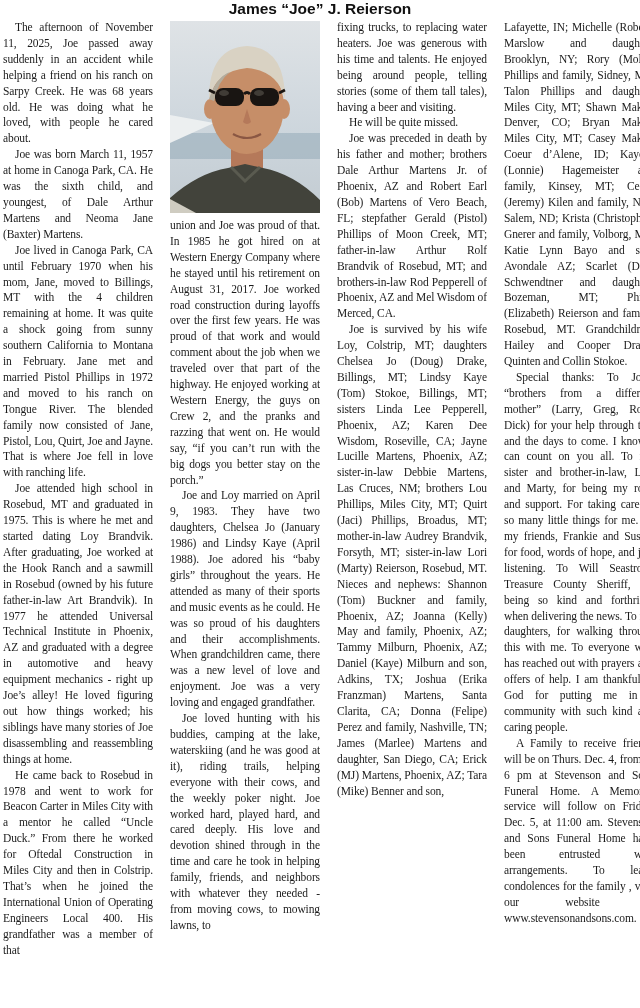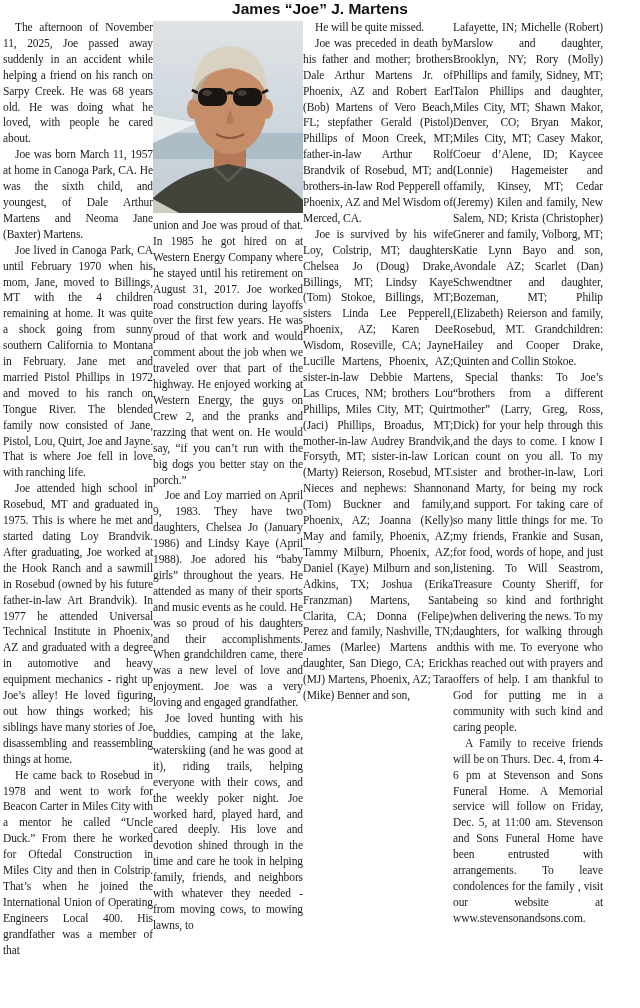--- a/index.html
+++ b/index.html
@@ -15,21 +15,21 @@
     padding:0 0 1px 0;
     text-align:center;
     font-family:"Liberation Sans", sans-serif;
     font-weight:bold;
     font-size:15.5px;
     line-height:18px;
     color:#111111;
   }
   .columns{
     display:flex;
-    gap:0;
+    gap:17px;
     padding:1px 3px 0 3px;
     height:986px;
   }
   .col{
     flex:0 0 150px;
     width:150px;
     overflow:hidden;
     text-align:justify;
     font-family:"Liberation Serif", serif;
     font-size:11.5px;
@@ -44,21 +44,21 @@
     margin:1px 0 5px 0;
     overflow:hidden;
   }
   .photo svg{display:block;}
 </style>
 </head>
 <body>
 
 <div class="page">
 
-  <h1 class="title">James “Joe” J. Martens</h1>
+  <h1 class="title">James “Joe” J. Reierson</h1>
 
   <div class="columns">
 
     <div class="col">
       <p class="ind">The afternoon of November 11, 2025, Joe passed away suddenly in an accident while helping a friend on his ranch on Sarpy Creek. He was 68 years old. He was doing what he loved, with people he cared about.</p>
       <p class="ind">Joe was born March 11, 1957 at home in Canoga Park, CA. He was the sixth child, and youngest, of Dale Arthur Martens and Neoma Jane (Baxter) Martens.</p>
       <p class="ind">Joe lived in Canoga Park, CA until February 1970 when his mom, Jane, moved to Billings, MT with the 4 children remaining at home. It was quite a shock going from sunny southern California to Montana in February. Jane met and married Pistol Phillips in 1972 and moved to his ranch on Tongue River. The blended family now consisted of Jane, Pistol, Lou, Quirt, Joe and Jayne. That is where Joe fell in love with ranching life.</p>
       <p class="ind">Joe attended high school in Rosebud, MT and graduated in 1975. This is where he met and started dating Loy Brandvik. After graduating, Joe worked at the Hook Ranch and a sawmill in Rosebud (owned by his future father-in-law Art Brandvik). In 1977 he attended Universal Technical Institute in Phoenix, AZ and graduated with a degree in automotive and heavy equipment mechanics - right up Joe’s alley! He loved figuring out how things worked; his siblings have many stories of Joe disassembling and reassembling things at home.</p>
       <p class="ind">He came back to Rosebud in 1978 and went to work for Beacon Carter in Miles City with a mentor he called “Uncle Duck.” From there he worked for Oftedal Construction in Miles City and then in Colstrip. That’s when he joined the International Union of Operating Engineers Local 400.  His grandfather was a member of that</p>
     </div>
@@ -96,20 +96,21 @@
           <path d="M61 146 L75 160 L90 146" stroke="#5a5b50" stroke-width="3" fill="none"></path>
           <polygon points="0,192 0,178 26,192" fill="#cfccc1"></polygon>
         </svg>
       </div>
       <p>union and Joe was proud of that.  In 1985 he got hired on at Western Energy Company where he stayed until his retirement on August 31, 2017. Joe worked road construction during layoffs over the first few years. He was proud of that work and would comment about the job when we traveled over that part of the highway. He enjoyed working at Western Energy, the guys on Crew 2, and the pranks and razzing that went on. He would say, “if you can’t run with the big dogs you better stay on the porch.”</p>
       <p class="ind">Joe and Loy married on April 9, 1983. They have two daughters, Chelsea Jo (January 1986) and Lindsy Kaye (April 1988). Joe adored his “baby girls” throughout the years. He attended as many of their sports and music events as he could. He was so proud of his daughters and their accomplishments. When grandchildren came, there was a new level of love and enjoyment.  Joe was a very loving and engaged grandfather.</p>
       <p class="ind">Joe loved hunting with his buddies, camping at the lake, waterskiing (and he was good at it), riding trails, helping everyone with their cows, and the weekly poker night. Joe worked hard, played hard, and cared deeply.  His love and devotion shined through in the time and care he took in helping family, friends, and neighbors with whatever they needed - from moving cows, to mowing lawns, to</p>
     </div>
 
     <div class="col">
+      <p>fixing trucks, to replacing water heaters.  Joe was generous with his time and talents. He enjoyed being around people, telling stories (some of them tall tales), having a beer and visiting.</p>
       <p class="ind">He will be quite missed.</p>
       <p class="ind">Joe was preceded in death by his father and mother; brothers Dale Arthur Martens Jr. of Phoenix, AZ and Robert Earl (Bob) Martens of Vero Beach, FL; stepfather Gerald (Pistol) Phillips of Moon Creek, MT; father-in-law Arthur Rolf Brandvik of Rosebud, MT; and brothers-in-law Rod Pepperell of Phoenix, AZ and Mel Wisdom of Merced, CA.</p>
       <p class="ind">Joe is survived by his wife Loy, Colstrip, MT; daughters Chelsea Jo (Doug) Drake, Billings, MT; Lindsy Kaye (Tom) Stokoe, Billings, MT; sisters Linda Lee Pepperell, Phoenix, AZ; Karen Dee Wisdom, Roseville, CA; Jayne Lucille Martens, Phoenix, AZ;  sister-in-law Debbie Martens, Las Cruces, NM; brothers Lou Phillips, Miles City, MT; Quirt (Jaci) Phillips, Broadus, MT; mother-in-law Audrey Brandvik, Forsyth, MT; sister-in-law Lori (Marty) Reierson, Rosebud, MT. Nieces and nephews: Shannon (Tom) Buckner and family, Phoenix, AZ; Joanna (Kelly) May and family, Phoenix, AZ; Tammy Milburn, Phoenix, AZ; Daniel (Kaye) Milburn and son, Adkins, TX; Joshua (Erika Franzman) Martens, Santa Clarita, CA; Donna (Felipe) Perez and family, Nashville, TN; James (Marlee) Martens and daughter, San Diego, CA; Erick (MJ) Martens, Phoenix, AZ; Tara (Mike) Benner and son,</p>
     </div>
 
     <div class="col">
       <p>Lafayette, IN; Michelle (Robert) Marslow and daughter, Brooklyn, NY; Rory (Molly) Phillips and family, Sidney, MT; Talon Phillips and daughter, Miles City, MT; Shawn Makor, Denver, CO; Bryan Makor, Miles City, MT; Casey Makor, Coeur d’Alene, ID; Kaycee (Lonnie) Hagemeister and family, Kinsey, MT; Cedar (Jeremy) Kilen and family, New Salem, ND; Krista (Christopher) Gnerer and family, Volborg, MT; Katie Lynn Bayo and son, Avondale AZ;  Scarlet (Dan) Schwendtner and daughter, Bozeman, MT; Philip (Elizabeth) Reierson and family, Rosebud, MT. Grandchildren: Hailey and Cooper Drake, Quinten and Collin Stokoe.</p>
       <p class="ind">Special thanks: To Joe’s “brothers from a different mother” (Larry, Greg, Ross, Dick) for your help through this and the days to come. I know I can count on you all. To my sister and brother-in-law, Lori and Marty, for being my rock and support. For taking care of so many little things for me. To my friends, Frankie and Susan, for food, words of hope, and just listening. To Will Seastrom, Treasure County Sheriff, for being so kind and forthright when delivering the news. To my daughters, for walking through this with me. To everyone who has reached out with prayers and offers of help. I am thankful to God for putting me in a community with such kind and caring people.</p>
       <p class="ind">A Family to receive friends will be on Thurs. Dec. 4, from 4-6 pm at Stevenson and Sons Funeral Home. A Memorial service will follow on Friday, Dec. 5, at 11:00 am. Stevenson and Sons Funeral Home have been entrusted with arrangements. To leave condolences for the family , visit our website at www.stevensonandsons.com.</p>
     </div>

